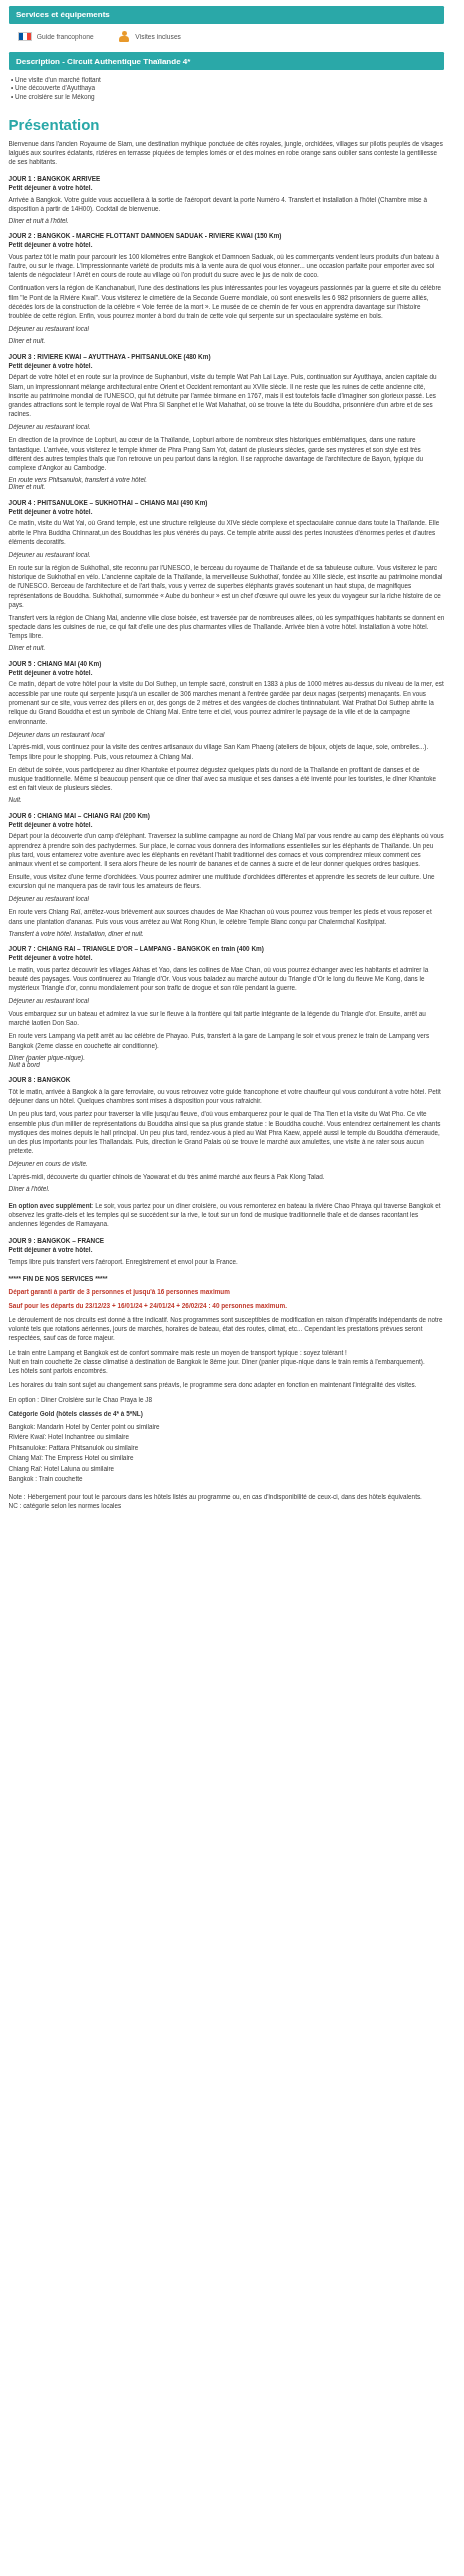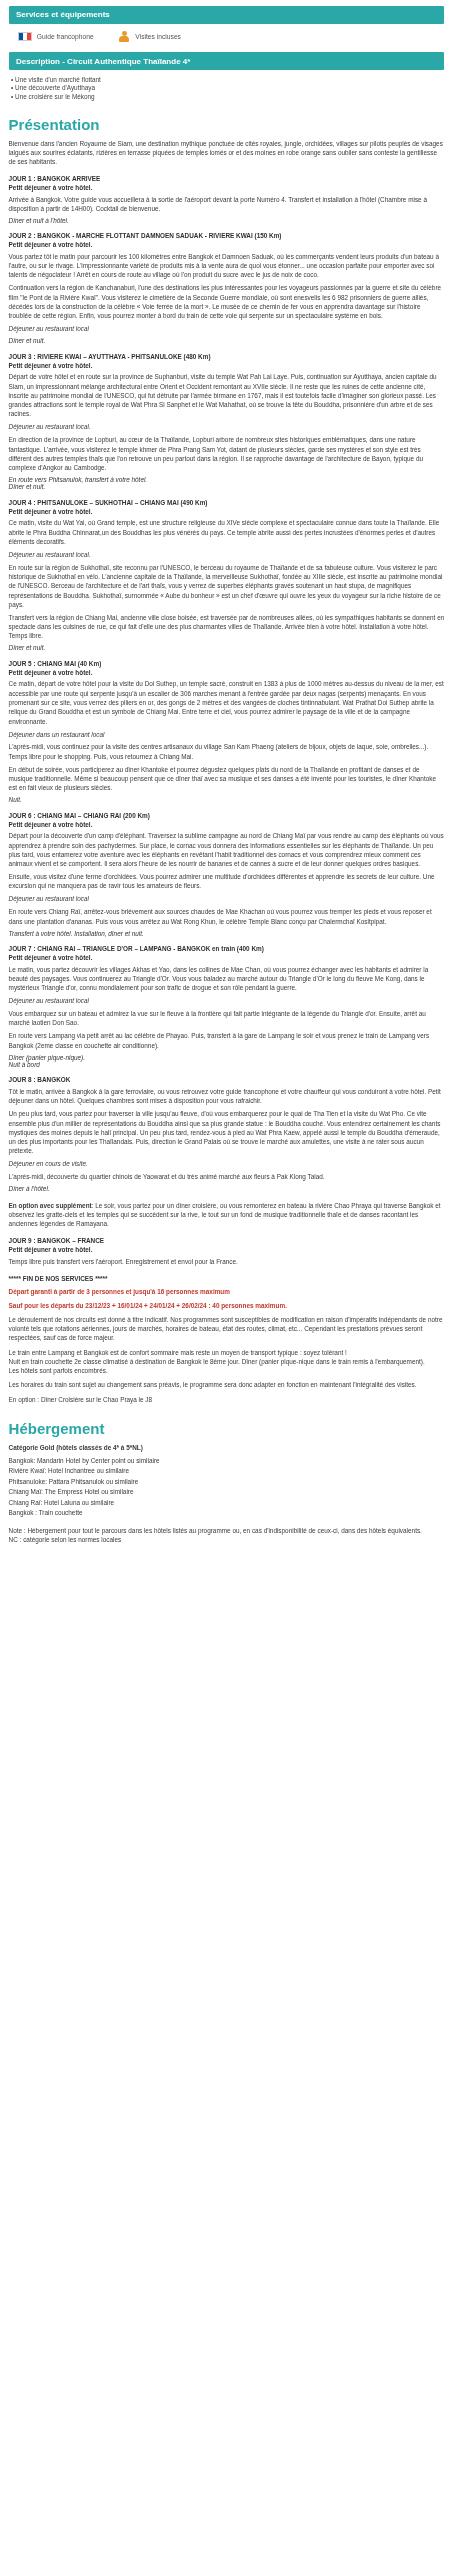--- a/index.html
+++ b/index.html
@@ -227,21 +227,20 @@
     <p class="para" style="color:#c0392b; font-weight:bold;">Départ garanti à partir de 3 personnes et jusqu'à 16 personnes maximum</p>
     <p class="para" style="color:#c0392b; font-weight:bold;">Sauf pour les départs du 23/12/23 + 16/01/24 + 24/01/24 + 26/02/24 : 40 personnes maximum.</p>
     <p class="para">Le déroulement de nos circuits est donné à titre indicatif. Nos programmes sont susceptibles de modification en raison d'impératifs indépendants de notre volonté tels que rotations aériennes, jours de marchés, horaires de bateau, état des routes, climat, etc... Cependant les prestations prévues seront respectées, sauf cas de force majeur.</p>
     <p class="para" style="white-space: pre-line;">Le train entre Lampang et Bangkok est de confort sommaire mais reste un moyen de transport typique : soyez tolérant !
 Nuit en train couchette 2e classe climatisé à destination de Bangkok le 8ème jour. Dîner (panier pique-nique dans le train remis à l'embarquement).
 Les hôtels sont parfois encombrés.</p>
     <p class="para">Les horaires du train sont sujet au changement sans préavis, le programme sera donc adapter en fonction en maintenant l'intégralité des visites.</p>
     <p class="para">En option : Dîner Croisière sur le Chao Praya le J8</p>
   </div>
 
-  <h2 class="section">Hébergement</h2>
   <p class="para bold">Catégorie Gold (hôtels classés de 4* à 5*NL)</p>
   <p class="para" style="margin:1.2px 0;">Bangkok: Mandarin Hotel by Center point ou similaire</p>
   <p class="para" style="margin:1.2px 0;">Rivière Kwaï: Hotel Inchantree ou similaire</p>
   <p class="para" style="margin:1.2px 0;">Phitsanuloke: Pattara Phitsanulok ou similaire</p>
   <p class="para" style="margin:1.2px 0;">Chiang Maï: The Empress Hotel ou similaire</p>
   <p class="para" style="margin:1.2px 0;">Chiang Raï: Hotel Laluna ou similaire</p>
   <p class="para" style="margin:1.2px 0;">Bangkok : Train couchette</p>
   <p class="para" style="white-space: pre-line; margin-top:8.6px;">Note : Hébergement pour tout le parcours dans les hôtels listés au programme ou, en cas d'indisponibilité de ceux-ci, dans des hôtels équivalents.
 NC : catégorie selon les normes locales</p>
 

